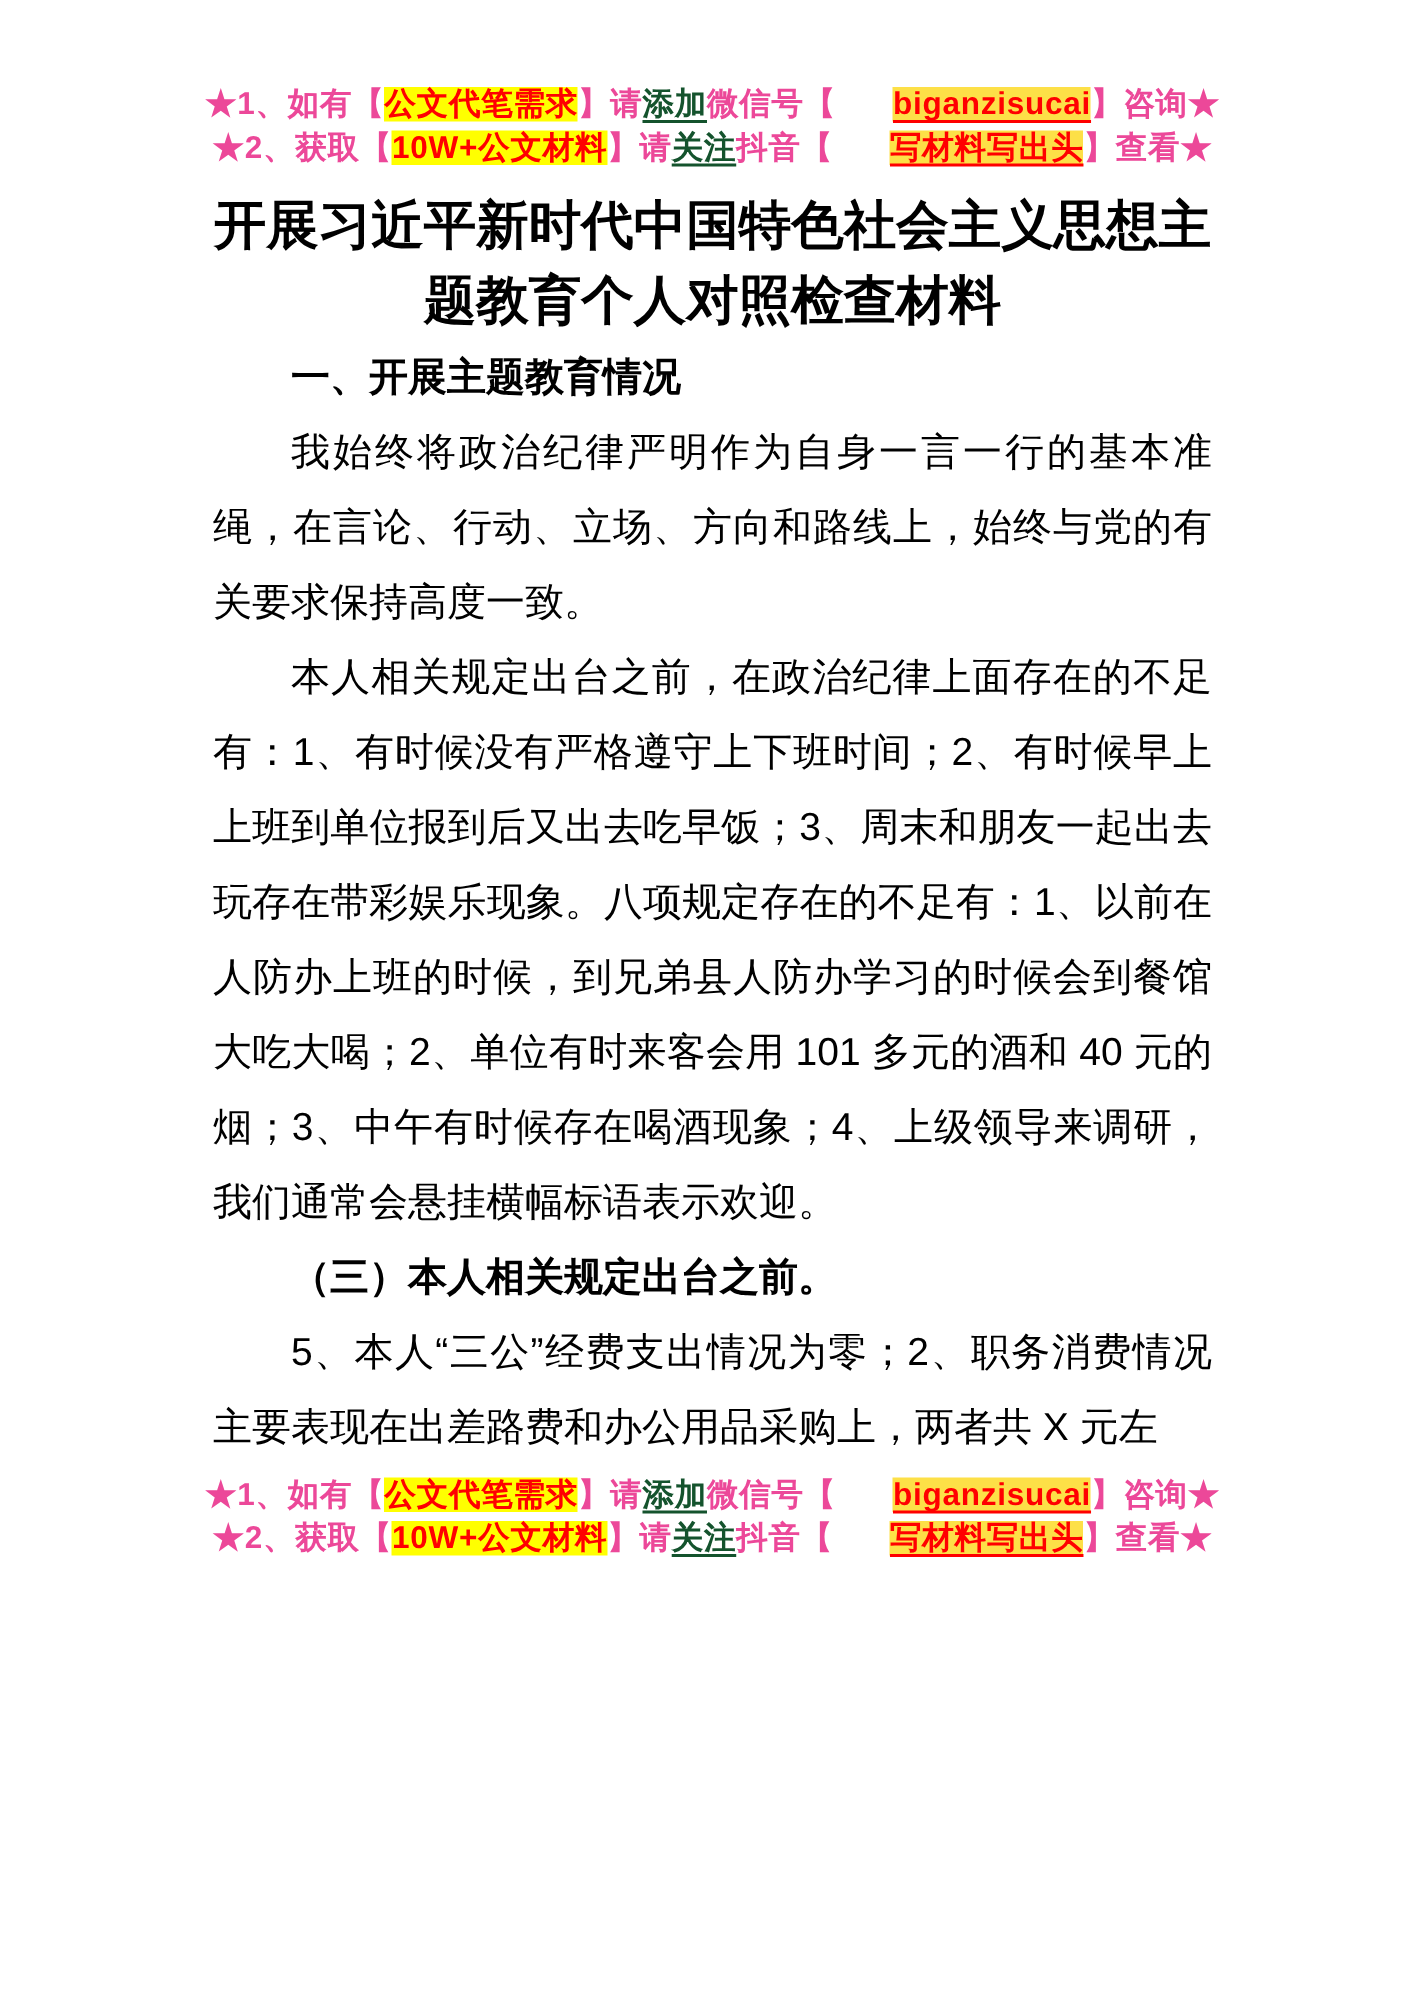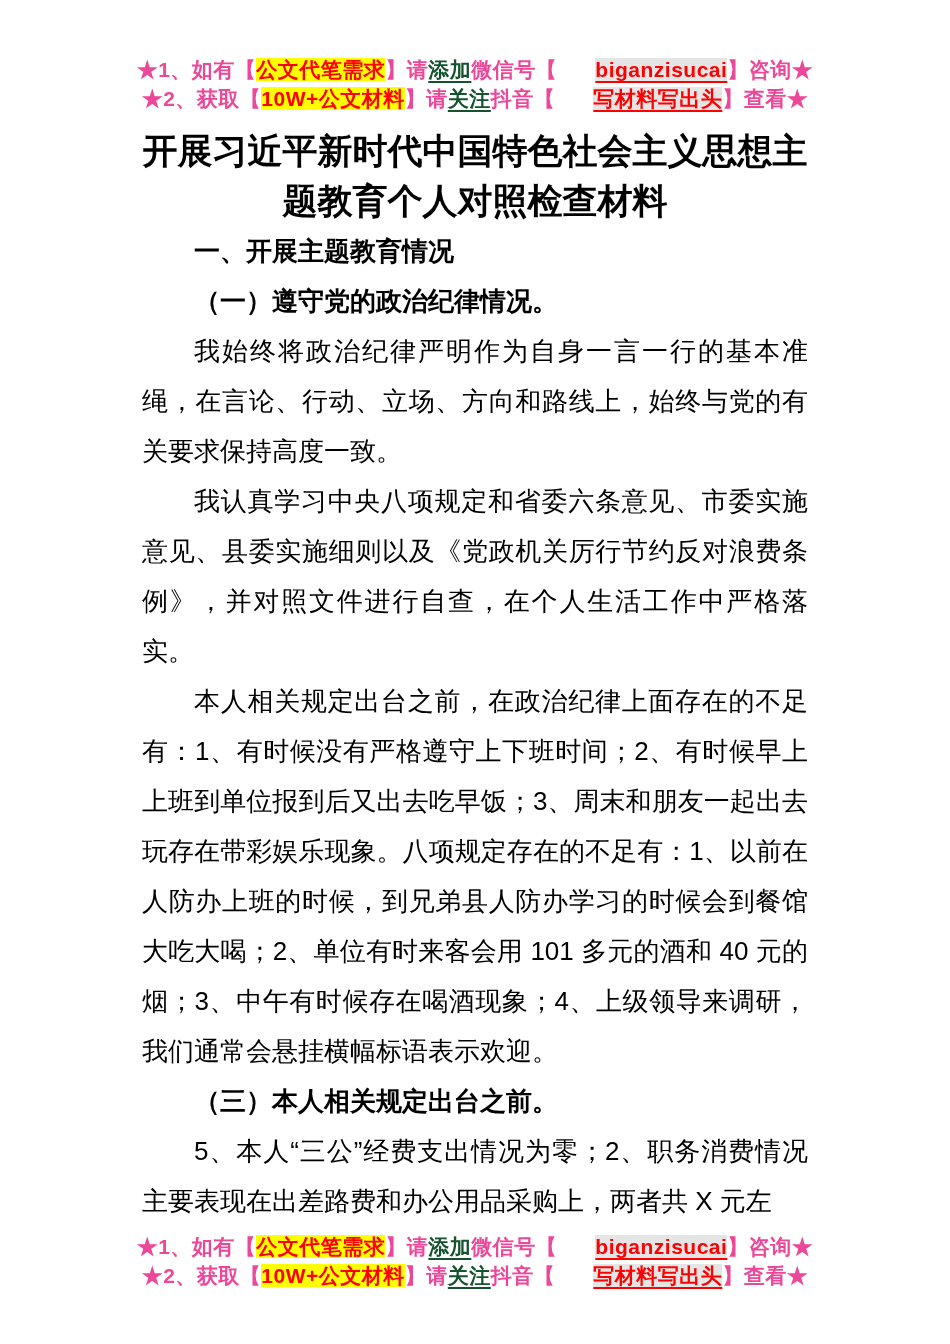--- a/index.html
+++ b/index.html
@@ -26,21 +26,21 @@
   .promo-line { width: 100%; }
   .seg-plain { color: #ec4899; }
   .seg-hl { color: #ff0000; background: #ffff00; }
   .seg-u {
     color: #14532d;
     text-decoration: underline;
     text-underline-offset: 4px;
     text-decoration-thickness: 2px;
   }
   .seg-hl-u {
-    color: #ff0000; background: #e5e5e5;
+    color: #ff0000; background: #fde047;
     text-decoration: underline;
     text-underline-offset: 4px;
     text-decoration-thickness: 2px;
     margin-left: 38px;
   }
   .doc {
     margin: 13px 142px 0 142px;
     font-size: 26px;
     line-height: 50px;
     text-align: justify;
@@ -60,23 +60,21 @@
 <body>
 
 <div class="page">
   <div class="promo promo-top">
       <div class="promo-line"><span class="seg-plain">★1、如有【</span><span class="seg-hl">公文代笔需求</span><span class="seg-plain">】请</span><span class="seg-u">添加</span><span class="seg-plain">微信号【</span><span class="seg-hl-u">biganzisucai</span><span class="seg-plain">】咨询★</span></div>
       <div class="promo-line"><span class="seg-plain">★2、获取【</span><span class="seg-hl">10W+公文材料</span><span class="seg-plain">】请</span><span class="seg-u">关注</span><span class="seg-plain">抖音【</span><span class="seg-hl-u">写材料写出头</span><span class="seg-plain">】查看★</span></div>
     </div>
   <div class="doc">
       <div class="blk-title">开展习近平新时代中国特色社会主义思想主题教育个人对照检查材料</div>
       <div class="blk-h1">一、开展主题教育情况</div>
-      <div class="blk-h2">（一）遵守党的政治纪律情况。</div>
       <div class="blk-p">我始终将政治纪律严明作为自身一言一行的基本准绳，在言论、行动、立场、方向和路线上，始终与党的有关要求保持高度一致。</div>
-      <div class="blk-p">我认真学习中央八项规定和省委六条意见、市委实施意见、县委实施细则以及《党政机关厉行节约反对浪费条例》，并对照文件进行自查，在个人生活工作中严格落实。</div>
       <div class="blk-p">本人相关规定出台之前，在政治纪律上面存在的不足有：1、有时候没有严格遵守上下班时间；2、有时候早上上班到单位报到后又出去吃早饭；3、周末和朋友一起出去玩存在带彩娱乐现象。八项规定存在的不足有：1、以前在人防办上班的时候，到兄弟县人防办学习的时候会到餐馆大吃大喝；2、单位有时来客会用 101 多元的酒和 40 元的烟；3、中午有时候存在喝酒现象；4、上级领导来调研，我们通常会悬挂横幅标语表示欢迎。</div>
       <div class="blk-h2">（三）本人相关规定出台之前。</div>
       <div class="blk-p">5、本人“三公”经费支出情况为零；2、职务消费情况主要表现在出差路费和办公用品采购上，两者共 X 元左</div>
     </div>
   <div class="promo promo-bottom">
       <div class="promo-line"><span class="seg-plain">★1、如有【</span><span class="seg-hl">公文代笔需求</span><span class="seg-plain">】请</span><span class="seg-u">添加</span><span class="seg-plain">微信号【</span><span class="seg-hl-u">biganzisucai</span><span class="seg-plain">】咨询★</span></div>
       <div class="promo-line"><span class="seg-plain">★2、获取【</span><span class="seg-hl">10W+公文材料</span><span class="seg-plain">】请</span><span class="seg-u">关注</span><span class="seg-plain">抖音【</span><span class="seg-hl-u">写材料写出头</span><span class="seg-plain">】查看★</span></div>
     </div>
 </div>
 

